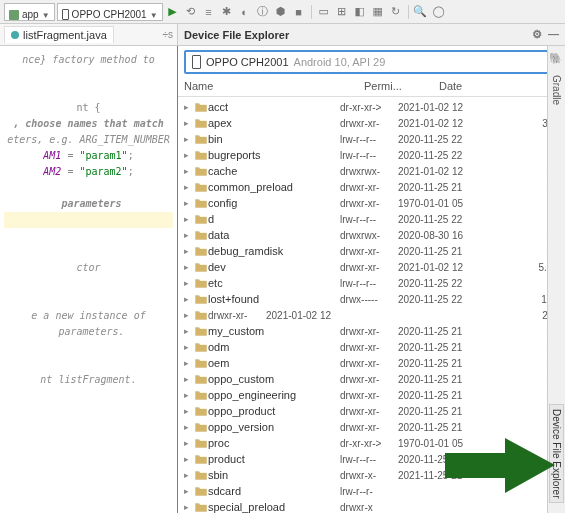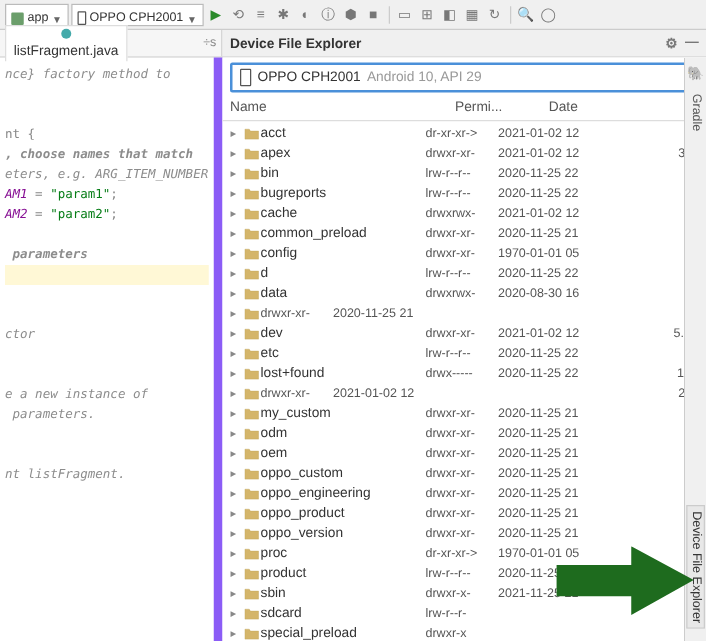--- a/index.html
+++ b/index.html
@@ -7,27 +7,27 @@
 
 .topbar { display: flex; align-items: center; height: 24px; background: #f0f0f0; border-bottom: 1px solid #ccc; padding: 0 4px; gap: 2px; }
 .topbar .combo { display: flex; align-items: flex-end; border: 1px solid #bbb; background: #fff; height: 18px; padding: 0 4px; gap: 3px; font-size: 10px; }
 .topbar .combo .chev { font-size: 8px; color: #666; }
 .topbar .ico { width: 16px; height: 16px; display: flex; align-items: center; justify-content: center; color: #777; font-size: 11px; }
 .topbar .run { color: #2a8a2a; }
 .topbar .sep { width: 1px; height: 14px; background: #ccc; margin: 0 2px; }
 
 .secondbar { display: flex; height: 22px; border-bottom: 1px solid #ccc; }
 .editor-tabs { flex: 0 0 178px; display: flex; align-items: center; background: #f6f6f6; border-right: 1px solid #ccc; padding-left: 4px; }
-.editor-tab { display: flex; align-items: center; gap: 4px; padding: 2px 6px; background: #fff; border: 1px solid #ddd; border-bottom: none; font-size: 11px; flex-direction: column; }
+.editor-tab { display: flex; align-items: center; gap: 4px; padding: 2px 6px; background: #fff; border: 1px solid #ddd; border-bottom: none; font-size: 11px; }
 .editor-tab .dot { width: 8px; height: 8px; border-radius: 50%; background: #4aa; }
 .tool-title { flex: 1; display: flex; align-items: center; justify-content: space-between; padding: 0 6px; background: #f0f0f0; font-weight: bold; font-size: 11px; }
 .tool-title .right-ico { display: flex; gap: 6px; }
 
 .main { display: flex; height: calc(513px - 24px - 22px); }
-.editor { flex: 0 0 178px; border-right: 7px solid #8b5cf6; padding: 6px 4px; font-family: "Consolas", monospace; font-size: 10px; line-height: 1.6; color: #888; overflow: hidden; white-space: pre; }
+.editor { flex: 0 0 178px; border-right: 1px solid #8b5cf6; padding: 6px 4px; font-family: "Consolas", monospace; font-size: 10px; line-height: 1.6; color: #888; overflow: hidden; white-space: pre; text-align: center; }
 .editor .kw { color: #0033b3; font-weight: bold; }
 .editor .str { color: #067d17; }
 .editor .cm { color: #8c8c8c; font-style: italic; }
 .editor .hl { background: #fff8d6; display: block; }
 
 .explorer { flex: 1; display: flex; flex-direction: column; background: #fff; }
 .device-row { padding: 4px 6px; }
 .device-sel { border: 2px solid #4a90d9; border-radius: 2px; padding: 3px 6px; display: flex; align-items: center; gap: 5px; font-size: 11px; }
 .device-sel .phone { width: 9px; height: 14px; border: 1px solid #555; border-radius: 1px; position: relative; }
 .device-sel .gray { color: #999; }
@@ -253,20 +253,21 @@
           <span class="date">2020-08-30 16</span>
           <span class="size">4 KB</span>
         </div>
         <div class="filerow">
           <span class="exp">▸</span>
           <span class="fico">
             <svg viewBox="0 0 24 20">
               <path d="M1 3 L8 3 L10 6 L23 6 L23 19 L1 19 Z" fill="#d4b56a" stroke="#b89a4f" stroke-width="0.5"></path>
             </svg>
           </span>
+          <span class="name">debug_ramdisk</span>
           <span class="perm">drwxr-xr-</span>
           <span class="date">2020-11-25 21</span>
           <span class="size">4 KB</span>
         </div>
         <div class="filerow">
           <span class="exp">▸</span>
           <span class="fico">
             <svg viewBox="0 0 24 20">
               <path d="M1 3 L8 3 L10 6 L23 6 L23 19 L1 19 Z" fill="#d4b56a" stroke="#b89a4f" stroke-width="0.5"></path>
             </svg>

